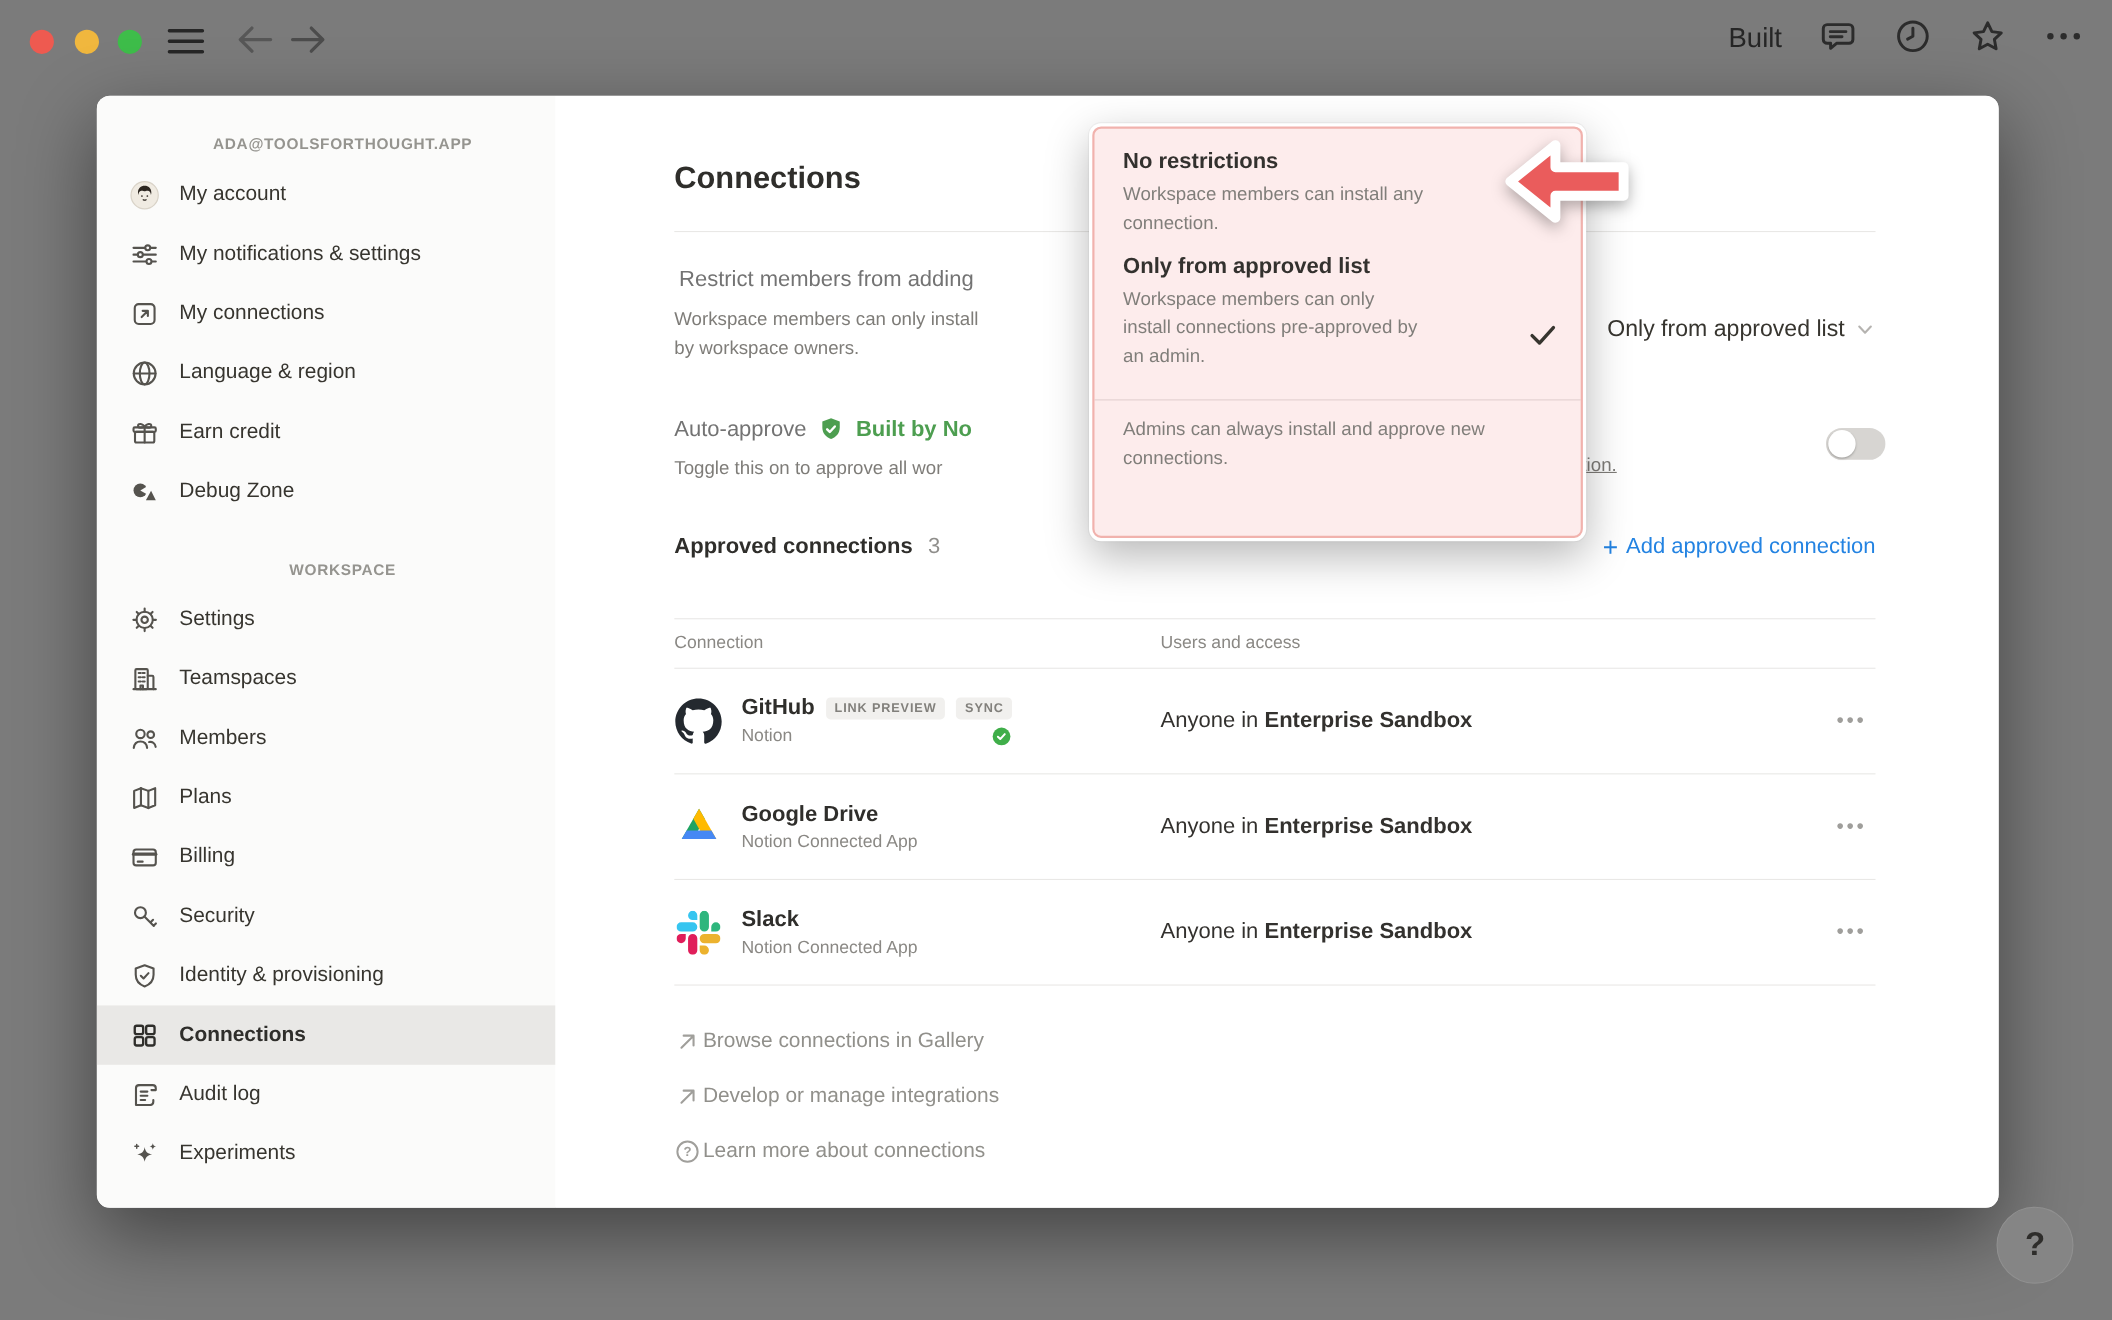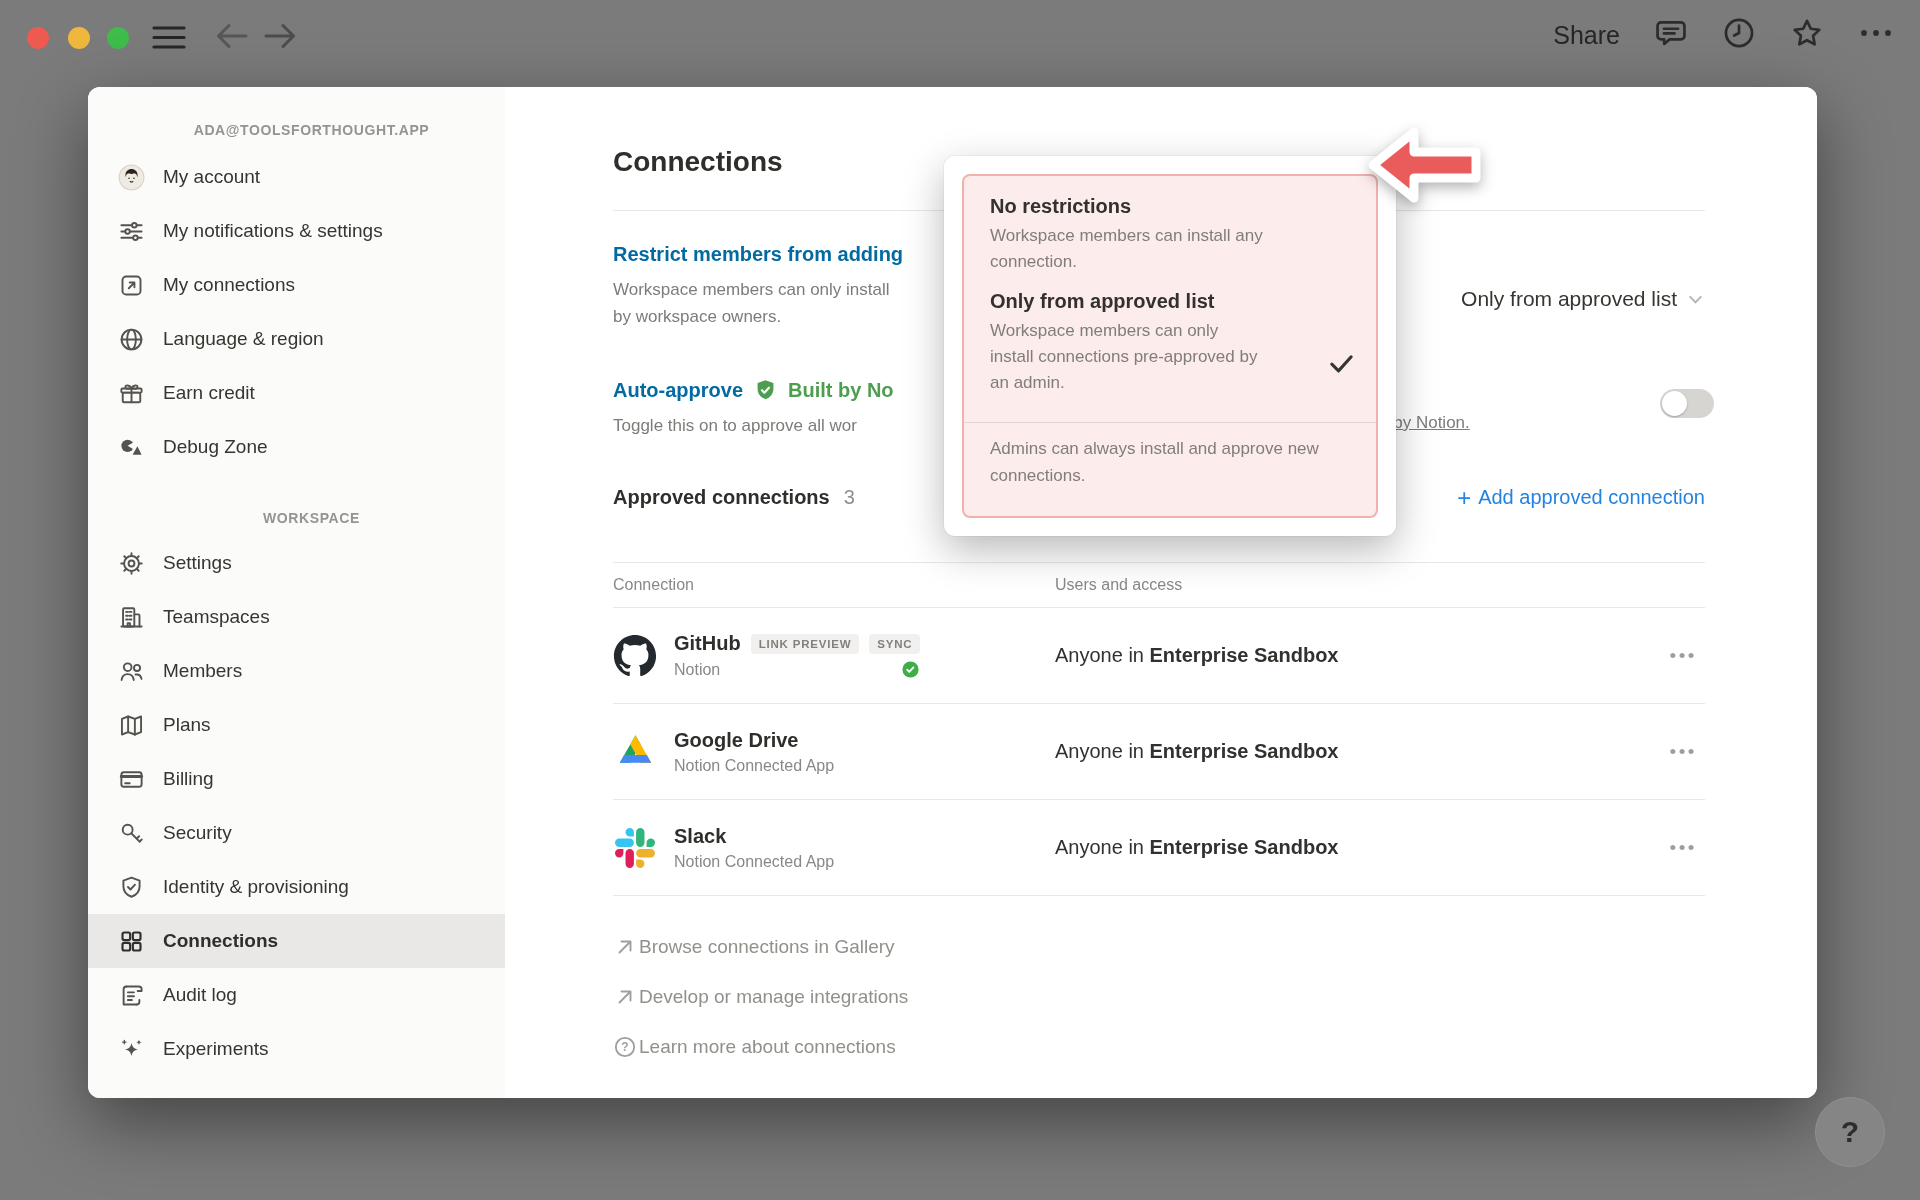--- a/index.html
+++ b/index.html
@@ -37,21 +37,21 @@
   .sb-item svg { width:27px; height:27px; flex:none; }
   .sb-item.active { background:#e9e8e6; font-weight:700; color:#2f2e2b; }
   .ic { fill:none; stroke:#55534e; stroke-width:1.7; stroke-linecap:round; stroke-linejoin:round; }
   .ic-active { stroke:#2f2e2b; stroke-width:1.9; }
   
   #content { flex:1; position:relative; padding:58px 112px 0 108px; background:#fff; }
   .page-title { font-size:28px; line-height:34px; font-weight:700; color:#2f2e2b; }
   .h-divider { border-top:1px solid #e9e8e6; margin-top:31px; }
   .setting-row { display:flex; margin-top:30px; position:relative; }
   .setting-row.second { margin-top:47px; }
-  .setting-title { font-size:20px; line-height:26px; font-weight:700; color:#0369a1; white-space:nowrap;text-align:center; }
+  .setting-title { font-size:20px; line-height:26px; font-weight:400; color:#737373; white-space:nowrap;text-align:center; }
   .setting-desc { margin-top:9px; font-size:17px; line-height:27px; color:#7e7c78; white-space:nowrap; }
   .dropdown { margin-left:auto; align-self:flex-start; margin-top:46px; display:flex; align-items:center; gap:9px;
               font-size:21px; color:#37352f; cursor:default; }
   .title-line { display:flex; align-items:center; gap:10px; }
   .badge-green { font-size:20px; font-weight:600; color:#4d9e50; white-space:nowrap; }
   .link-fragment { position:absolute; left:767px; top:36px; font-size:17px; color:#7e7c78;
                    text-decoration:underline; white-space:nowrap; }
   .toggle { position:absolute; left:1047px; top:12px; width:54px; height:29px; border-radius:15px; background:#d7d5d2; }
   .toggle::after { content:""; position:absolute; left:2px; top:2px; width:25px; height:25px;
                    border-radius:50%; background:#fff; box-shadow:0 1px 2px rgba(0,0,0,.25); }
@@ -74,23 +74,23 @@
   .conn-sub { margin-top:5px; font-size:16px; color:#8a8884; display:flex; align-items:center; gap:6px;justify-content:space-between; }
   .access { font-size:20px; color:#33312e; }
   .access b { font-weight:700; }
   .row-menu { position:absolute; right:8px; top:50%; transform:translateY(-50%); color:#9f9e9b;
               font-size:19px; letter-spacing:2.5px; }
   
   .links-block { margin-top:26px; }
   .link-row { display:flex; align-items:center; gap:2px; height:50px; font-size:19px; color:#91908b; }
   .link-row svg { width:24px; height:24px; flex:none; }
   
-  #popup { position:absolute; left:944px; top:112px; width:452px; height:380px; background:#fff;
-           border-radius:11px; padding:18px; z-index:5;
-           box-shadow:0 0 0 1px rgba(15,15,15,.04), 0 14px 40px rgba(0,0,0,.28);margin-top:44px; }
+  #popup { position:absolute; left:990px; top:112px; width:452px; height:380px; background:#fff;
+           border-radius:11px; padding:3px; z-index:5;
+           box-shadow:0 0 0 1px rgba(15,15,15,.04), 0 14px 40px rgba(0,0,0,.28); }
   #popup-inner { height:100%; background:#fdecec; border:2px solid #f1b2ad; border-radius:8px;
                  padding:17px 24px 0 26px; position:relative; overflow:hidden; }
   .opt-title { font-size:20px; line-height:27px; font-weight:700; color:#33312e; }
   .opt-desc { margin-top:3px; font-size:17px; line-height:26px; color:#807e7a; max-width:330px; }
   .opt2 { margin-top:13px; }
   .opt2 .opt-desc { max-width:272px; }
   .popup-check { position:absolute; right:19px; top:172px; }
   .popup-divider { border-top:1px solid rgba(95,60,55,.14); margin:26px -24px 0 -26px; }
   .popup-footer { padding-top:12px; font-size:17px; line-height:27px; color:#807e7a; max-width:390px; }
   
@@ -126,21 +126,21 @@
   </div>
   <div class="tb-icon" id="nav-fwd">
     <svg width="36" height="32" viewBox="0 0 36 32">
         <g fill="none" stroke="#4c4c4c" stroke-width="3" stroke-linecap="round" stroke-linejoin="round">
           <path d="M4 16h27M21 5.5 31.5 16 21 26.5"></path>
         </g>
       </svg>
   </div>
 
   <div id="topbar-right">
-    <span id="share-btn">Share</span>
+    <span id="share-btn">Built</span>
     <span>
       <svg width="34" height="34" viewBox="0 0 24 24">
           <g fill="none" stroke="#2c2c2c" stroke-width="1.9" stroke-linecap="round" stroke-linejoin="round">
             <path d="M5 4.5h14c1.4 0 2.5 1.1 2.5 2.5v7c0 1.4-1.1 2.5-2.5 2.5h-8l-3.8 3.2v-3.2H5c-1.4 0-2.5-1.1-2.5-2.5V7c0-1.4 1.1-2.5 2.5-2.5z"></path>
             <path d="M7 9h10M7 12.3h7.5"></path>
           </g>
         </svg>
     </span>
     <span>
       <svg width="34" height="34" viewBox="0 0 24 24">

